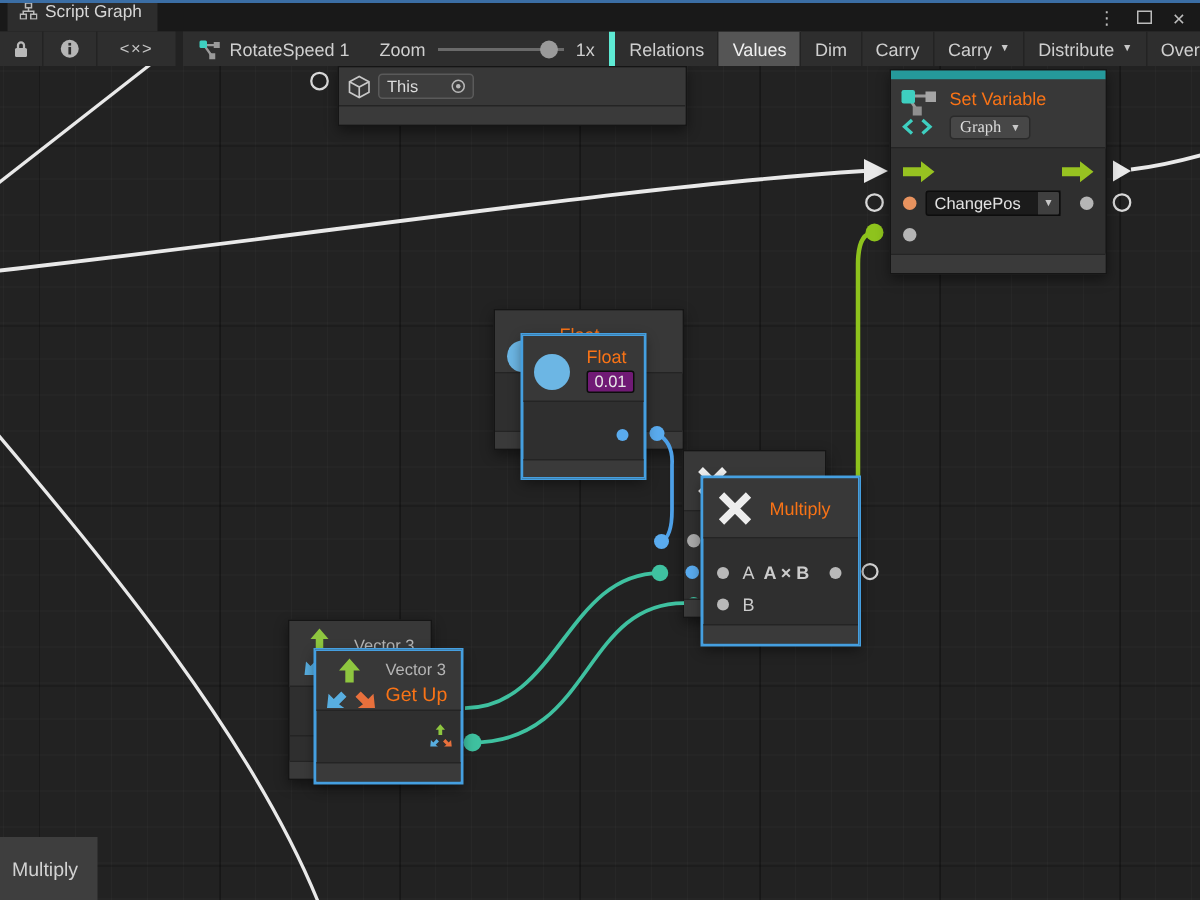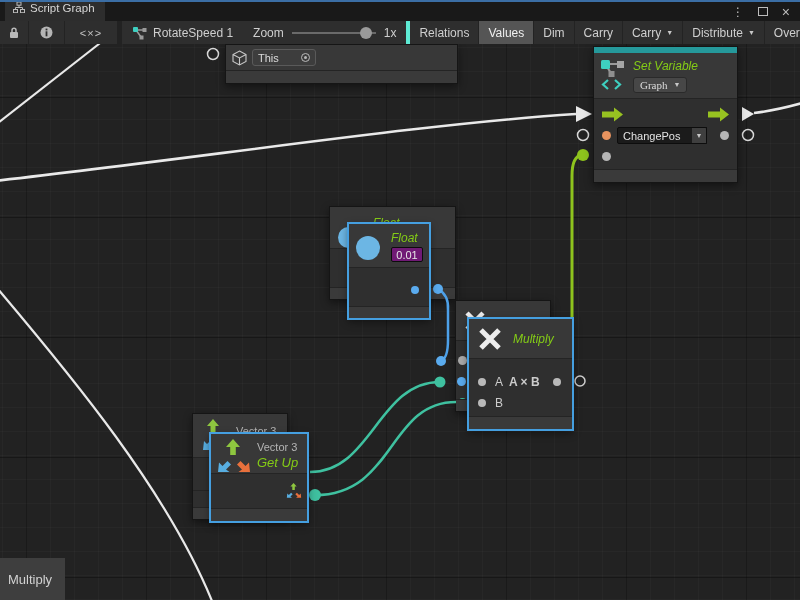--- a/index.html
+++ b/index.html
@@ -47,21 +47,21 @@
   .node { position:absolute; background:#2f2f2f; border:1px solid #151515;
     box-shadow:0 3px 8px rgba(0,0,0,0.45); color:#dedede; font-size:12px; }
   .node.back { z-index:5; }
   .node.front { z-index:20; }
   .node.selected { border:1px solid #459fe0; box-shadow:0 0 0 1px #459fe0, 0 3px 8px rgba(0,0,0,0.45); }
   .nhead { position:absolute; left:0; top:0; right:0; background:#383838; border-bottom:1px solid #242424; }
   .nfoot { position:absolute; left:0; right:0; bottom:0; background:#3a3a3a; border-top:1px solid #242424; }
   .accent { position:absolute; left:0; top:0; right:0; height:6px; }
   .port { position:absolute; border-radius:50%; width:9px; height:9px; }
   .port.sm { width:8px; height:8px; }
-  .ntitle { position:absolute; white-space:nowrap; color:#84cc16;font-style:italic; }
+  .ntitle { position:absolute; white-space:nowrap; color:#f97316; }
   .nsub { position:absolute; white-space:nowrap; color:#b5b5b5; font-size:11px; }
   .dropbtn { position:absolute; background:#474747; border:1px solid #2a2a2a; border-radius:3px;
     color:#dcdcdc; font-size:11px; display:flex; align-items:center; padding:1px 6px; gap:5px; }
   .dfield { position:absolute; background:#1b1b1b; border:1px solid #0d0d0d; border-radius:2px 0 0 2px;
     color:#e2e2e2; font-size:11px; display:flex; align-items:center; padding:0 5px; height:17px; }
   .dcaret { position:absolute; background:#3f3f3f; border:1px solid #0d0d0d; border-left:0;
     border-radius:0 2px 2px 0; height:17px; width:15px; display:flex; align-items:center; justify-content:center; }
   .vfield { position:absolute; background:#701a75; border:1px solid #0c0c0c; border-radius:2px;
     color:#e6e6e6; font-size:11px; display:flex; align-items:center; justify-content:center; }
   .circle-icon { position:absolute; border-radius:50%; background:#6cb6e4; }

